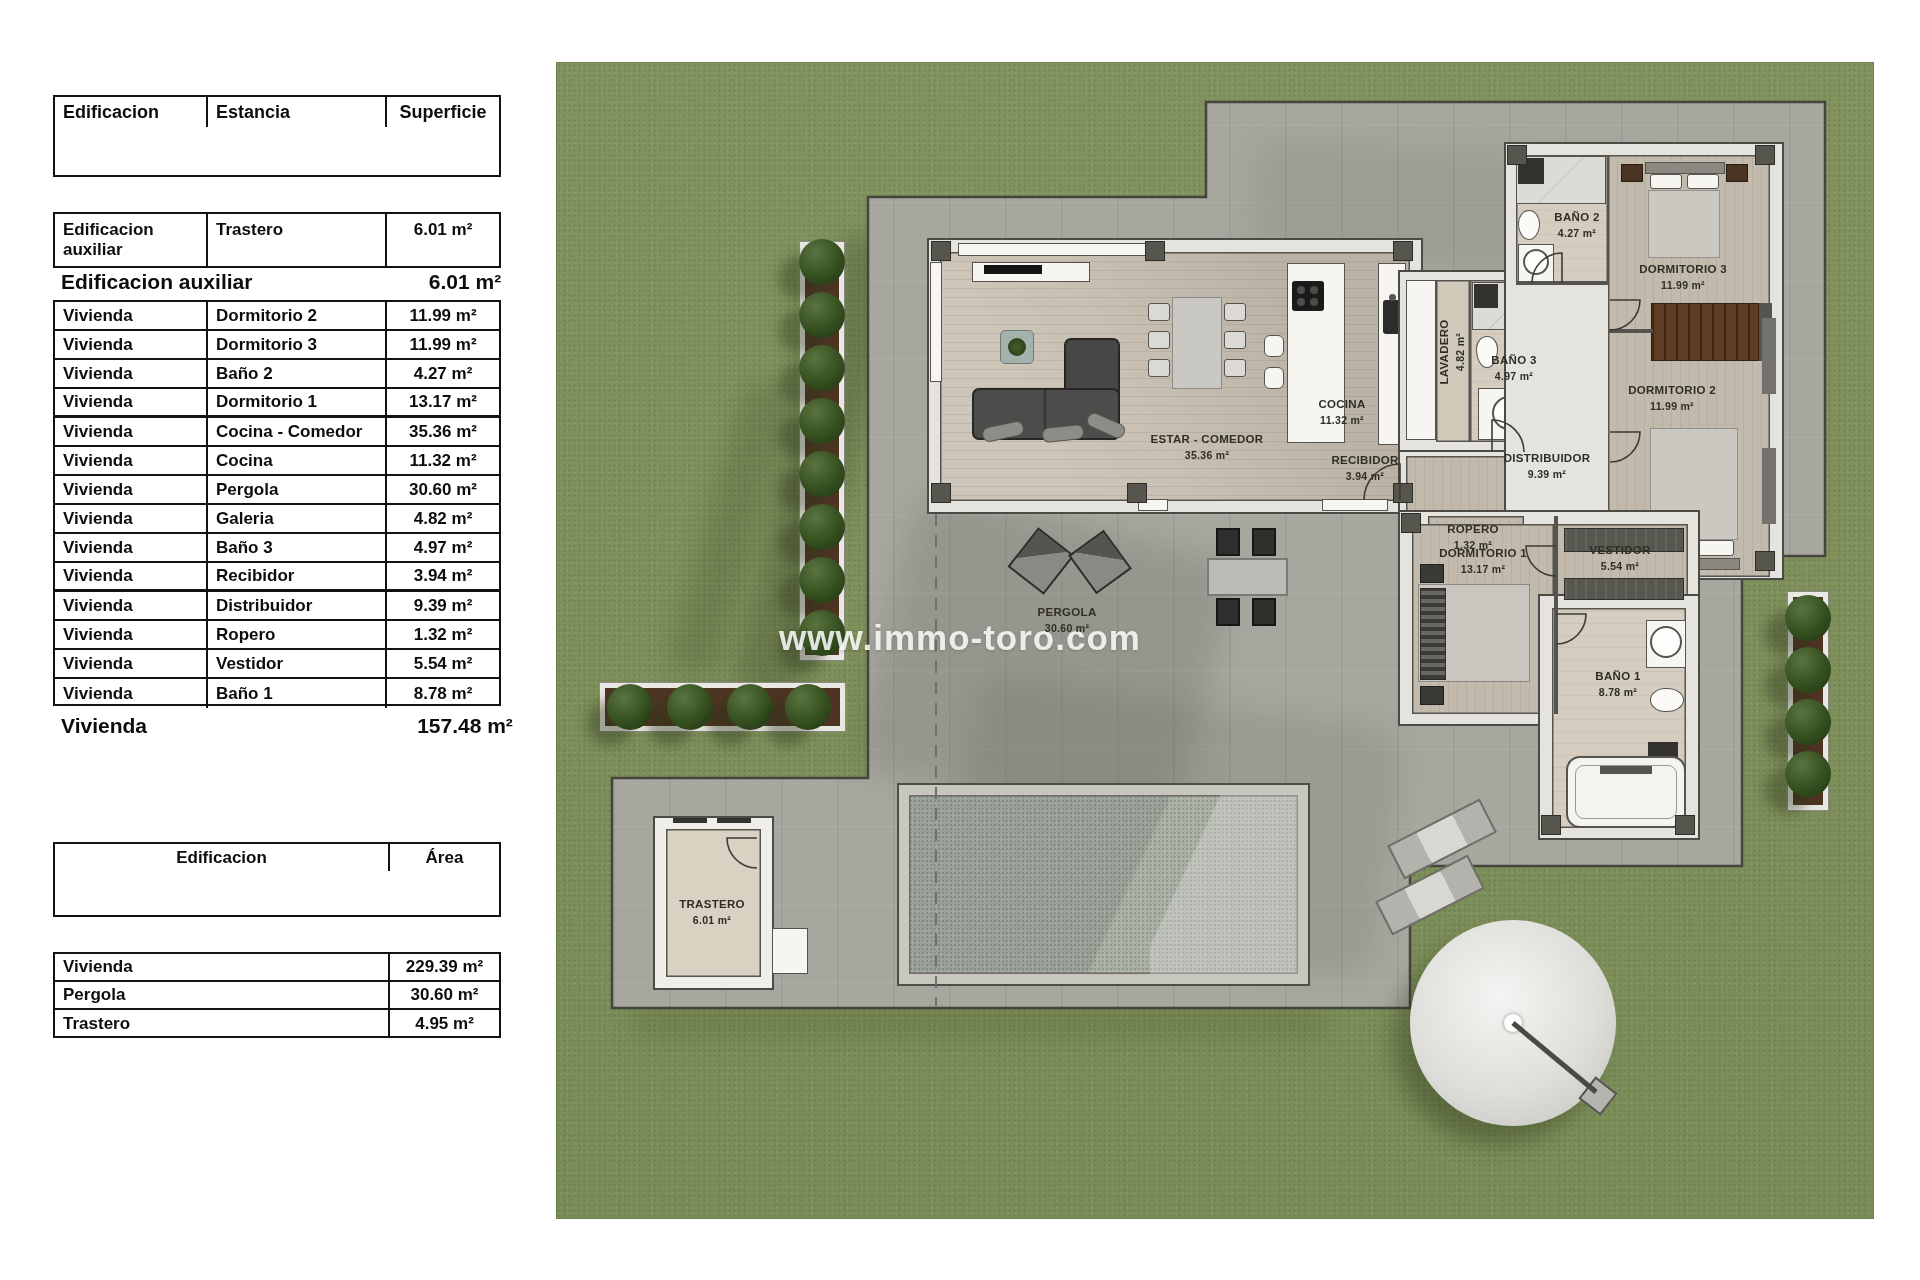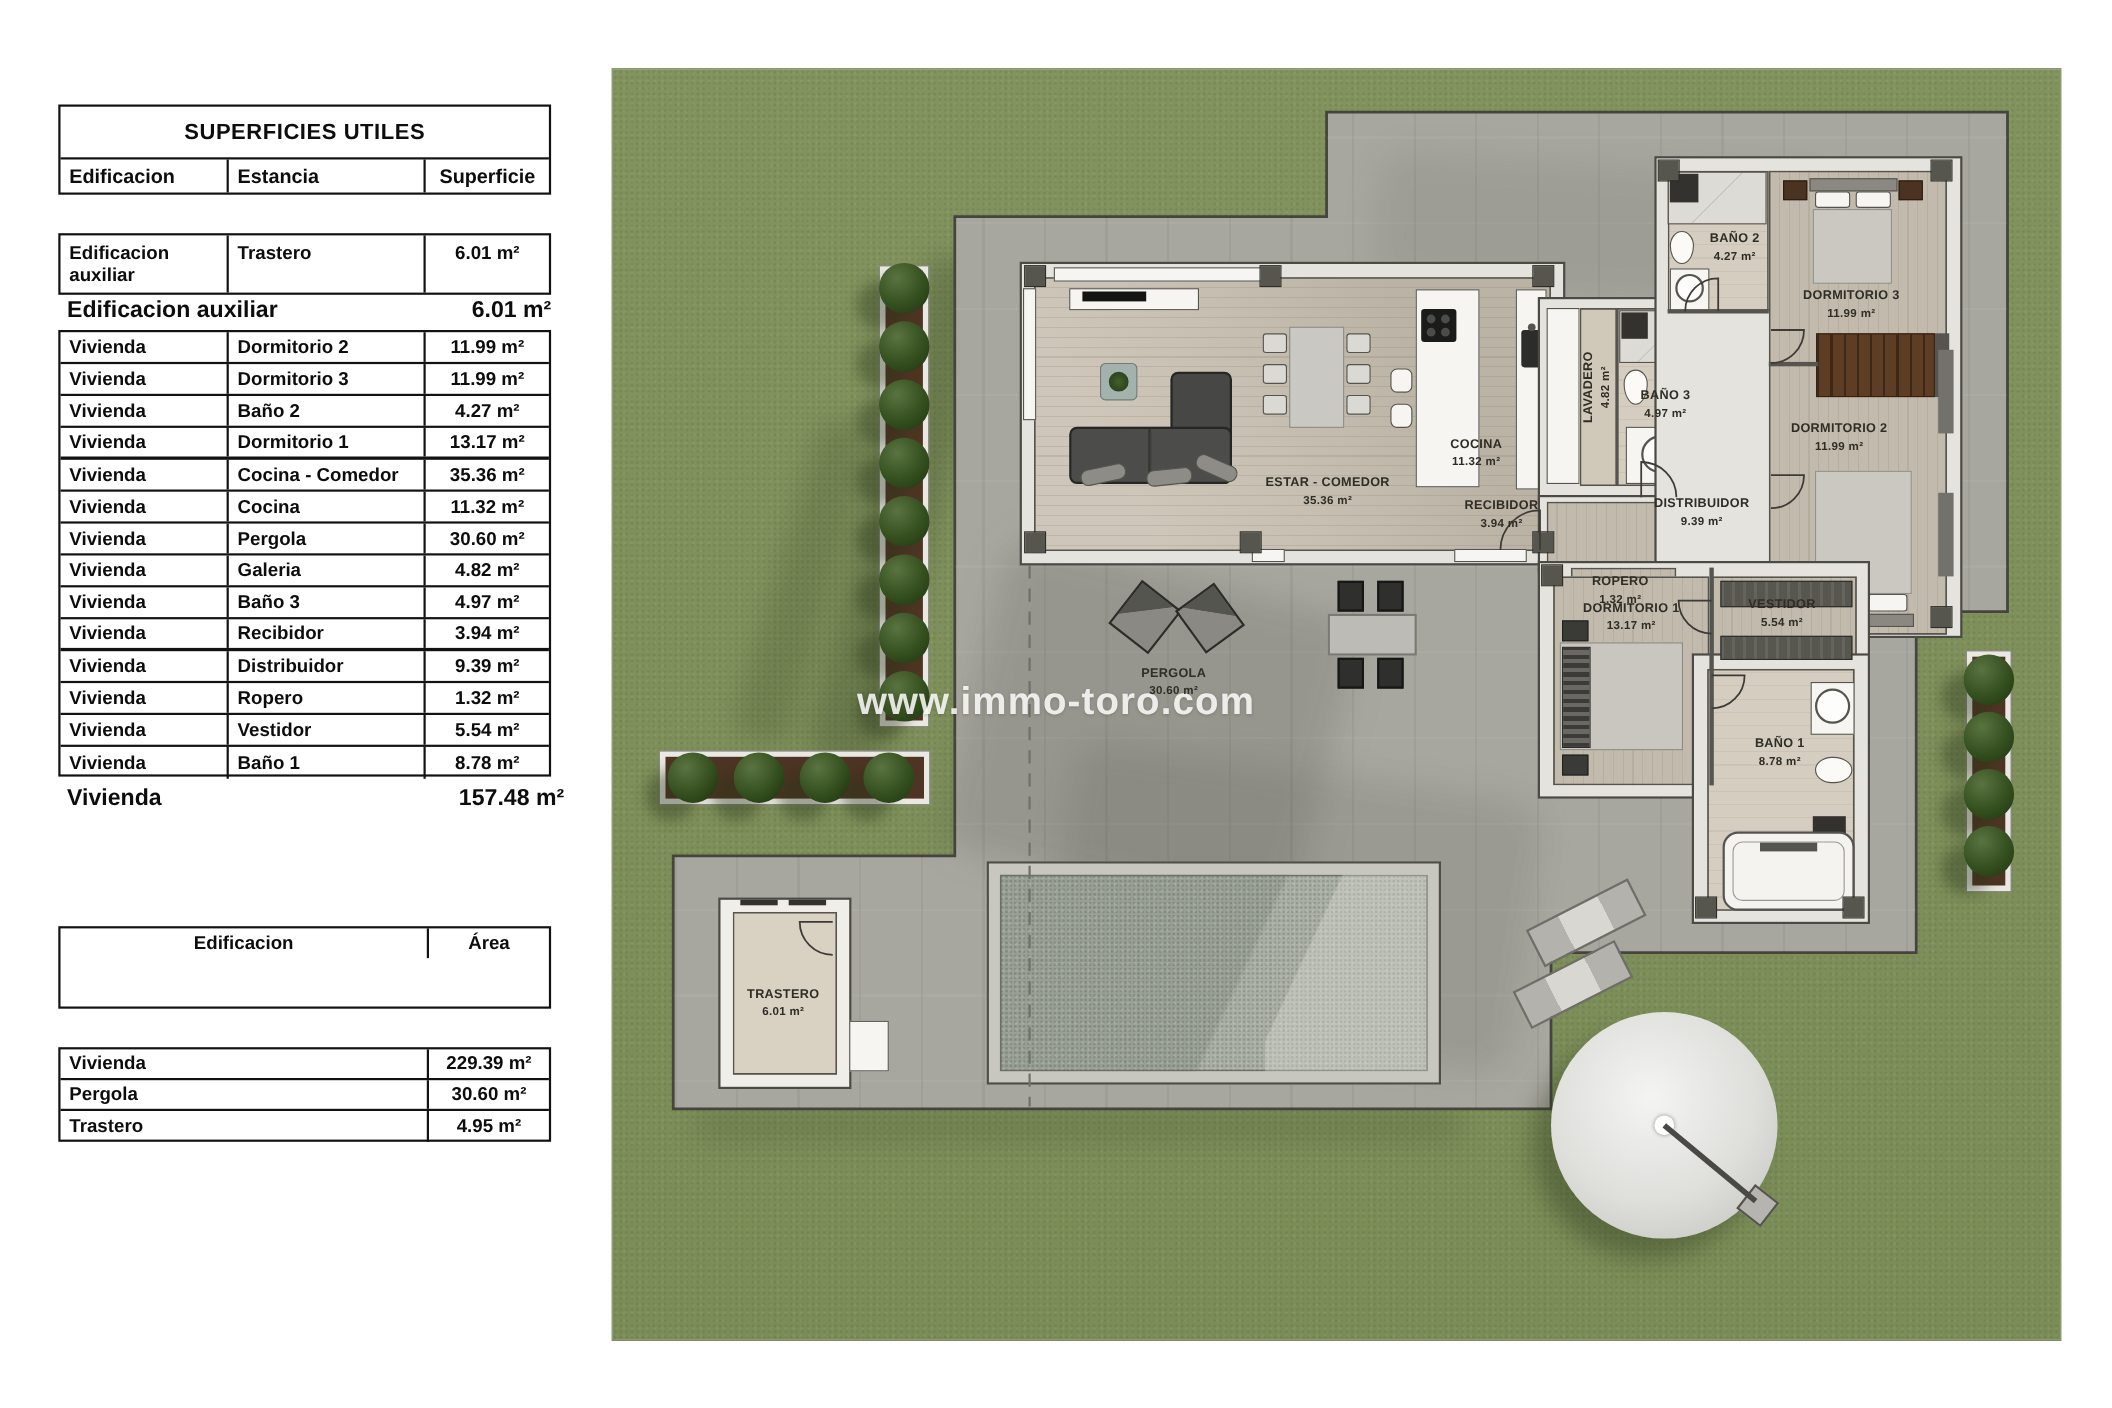--- a/index.html
+++ b/index.html
@@ -63,21 +63,20 @@
        repeating-linear-gradient(90deg, rgba(0,0,0,.05) 0 2px, transparent 2px 56px),
        repeating-linear-gradient(0deg, rgba(255,255,255,.045) 0 2px, transparent 2px 78px);
      clip-path:polygon(311px 134px,649px 134px,649px 39px,1268px 39px,1268px 493px,1185px 493px,1185px 803px,853px 803px,853px 945px,55px 945px,55px 715px,311px 715px);}
 </style>
 </head>
 <body>
 
 <div id="stage">
 
   <div class="tbox" style="left:53px;top:95px;width:448px;height:82px">
-    <div class="ttitle tsep" style="height:46px">SUPERFICIES UTILES</div>
     <div class="trow" style="height:30px">
       <div class="tcell vsep" style="width:153px;font-size:18px">Edificacion</div>
       <div class="tcell vsep" style="width:179px;font-size:18px">Estancia</div>
       <div class="tcell cen" style="flex:1;font-size:18px">Superficie</div>
     </div>
   </div>
 
   <div class="tbox" style="left:53px;top:212px;width:448px;height:56px">
     <div class="trow" style="height:100%">
       <div class="tcell vsep" style="width:153px;line-height:1.2">Edificacion auxiliar</div>

